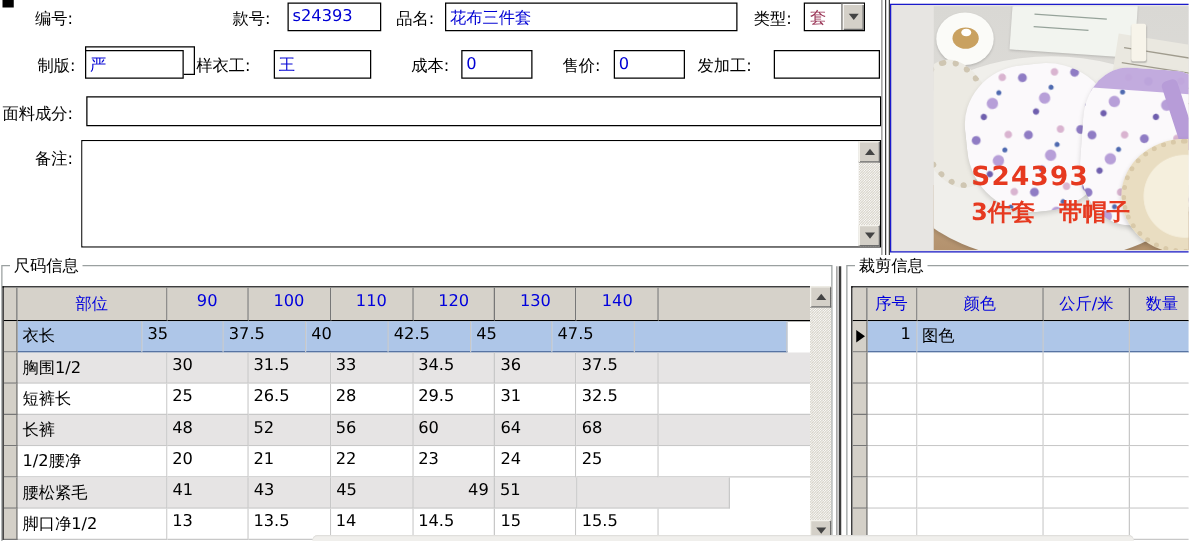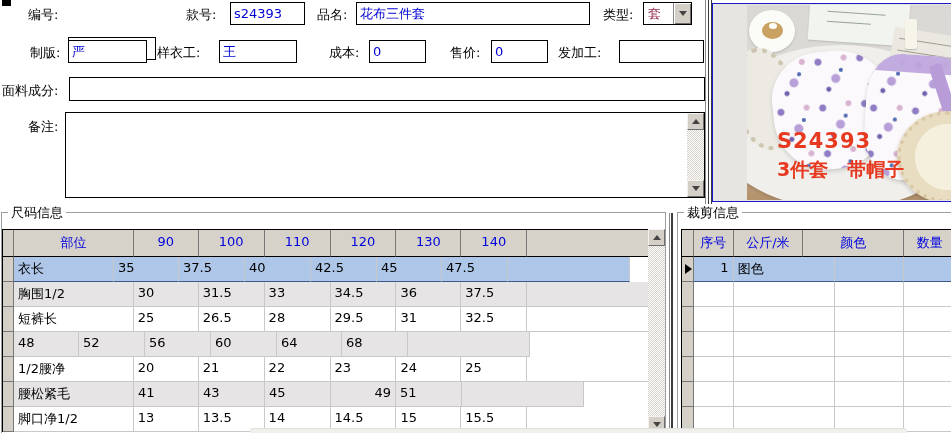--- a/index.html
+++ b/index.html
@@ -223,20 +223,21 @@
         <div class="gcell" style="width: 65px;">25</div>
         <div class="gcell" style="width: 66px;">26.5</div>
         <div class="gcell" style="width: 66px;">28</div>
         <div class="gcell" style="width: 66px;">29.5</div>
         <div class="gcell" style="width: 65px;">31</div>
         <div class="gcell" style="width: 66px;">32.5</div>
         <div class="gcell" style="width: 122px;"></div>
       </div>
       <div class="grow stripe">
         <div class="gcell rowhdr" style="width: 11px;"></div>
+        <div class="gcell" style="width: 120px;">长裤</div>
         <div class="gcell" style="width: 65px;">48</div>
         <div class="gcell" style="width: 66px;">52</div>
         <div class="gcell" style="width: 66px;">56</div>
         <div class="gcell" style="width: 66px;">60</div>
         <div class="gcell" style="width: 65px;">64</div>
         <div class="gcell" style="width: 66px;">68</div>
         <div class="gcell" style="width: 122px;"></div>
       </div>
       <div class="grow">
         <div class="gcell rowhdr" style="width: 11px;"></div>
@@ -283,22 +284,22 @@
   <div class="vline" style="left:669px;top:213px;height:220px"></div>
   <div class="vline dark" style="left:671px;top:213px;height:220px;width:2px"></div>
 
   <div class="group" style="left:677px;top:212px;width:278px;height:225px">
     <span class="gtitle">裁剪信息</span>
   </div>
   <div class="grid" id="cut-grid" style="left:681px;top:229px;width:274px">
       <div class="grow ghead">
         <div class="gcell rowhdr" style="width: 12px;"></div>
         <div class="gcell" style="width: 40px;">序号</div>
+        <div class="gcell" style="width: 102px;">颜色</div>
         <div class="gcell" style="width: 70px;">公斤/米</div>
-        <div class="gcell" style="width: 102px;">颜色</div>
         <div class="gcell" style="width: 52px;">数量</div>
       </div>
       <div class="grow sel">
         <div class="gcell rowhdr" style="width: 12px;">
           <div class="tri"></div>
         </div>
         <div class="gcell num" style="width: 40px;">1</div>
         <div class="gcell" style="width: 102px;">图色</div>
         <div class="gcell" style="width: 70px;"></div>
         <div class="gcell" style="width: 52px;"></div>

